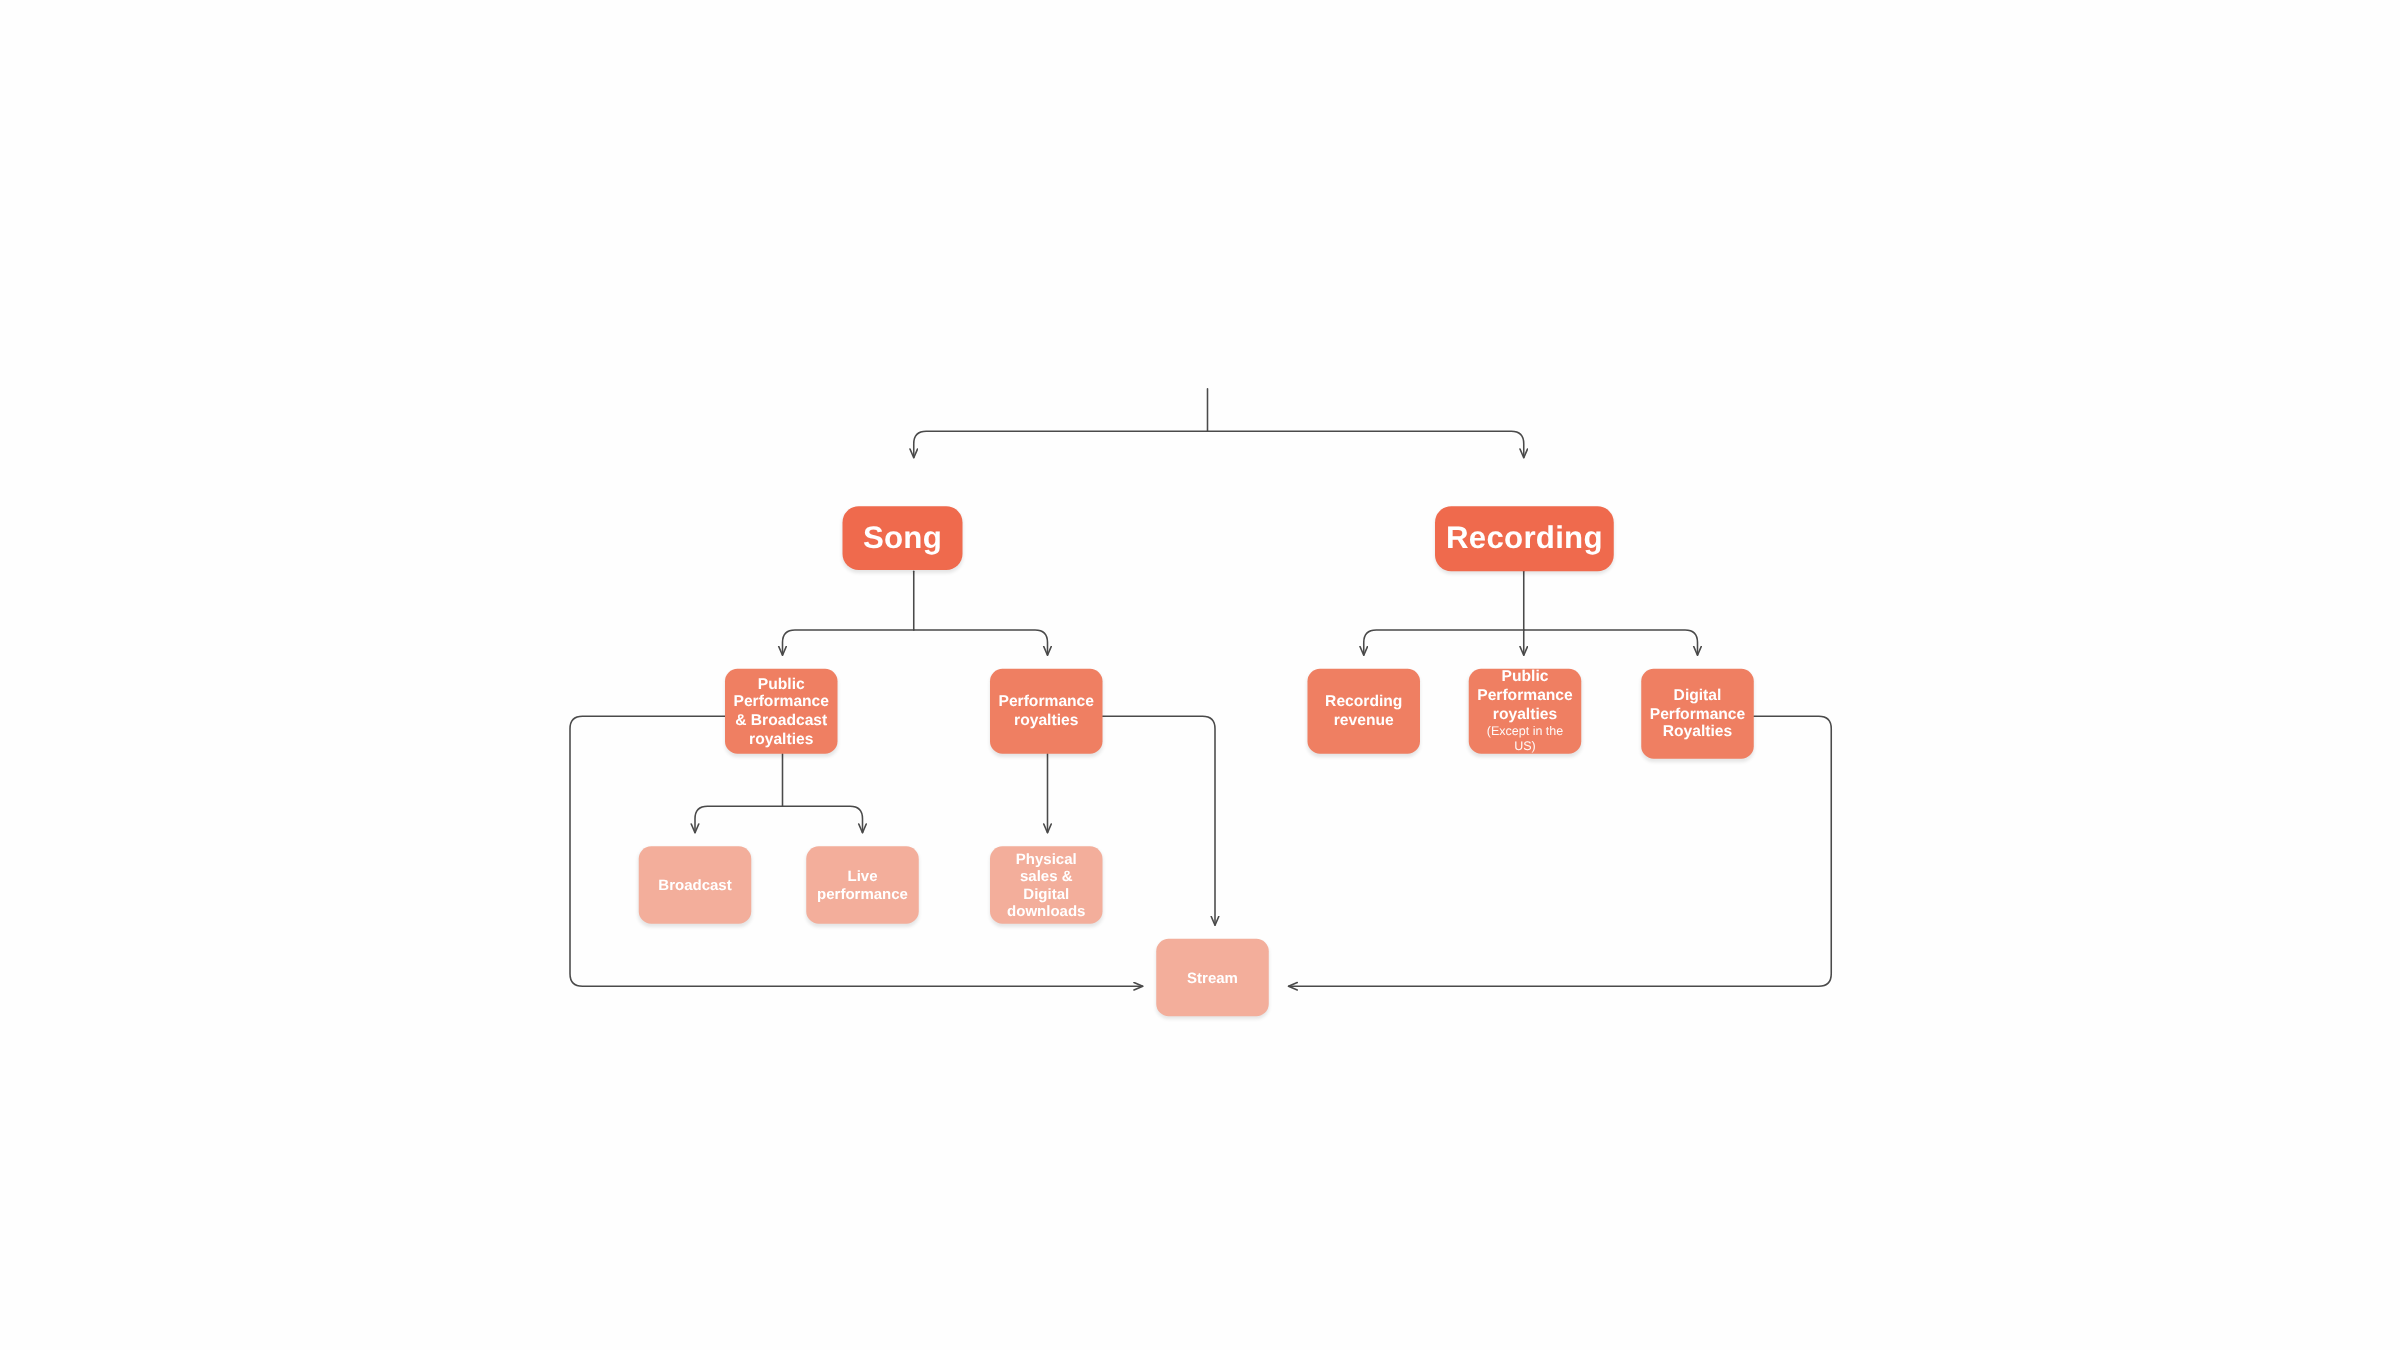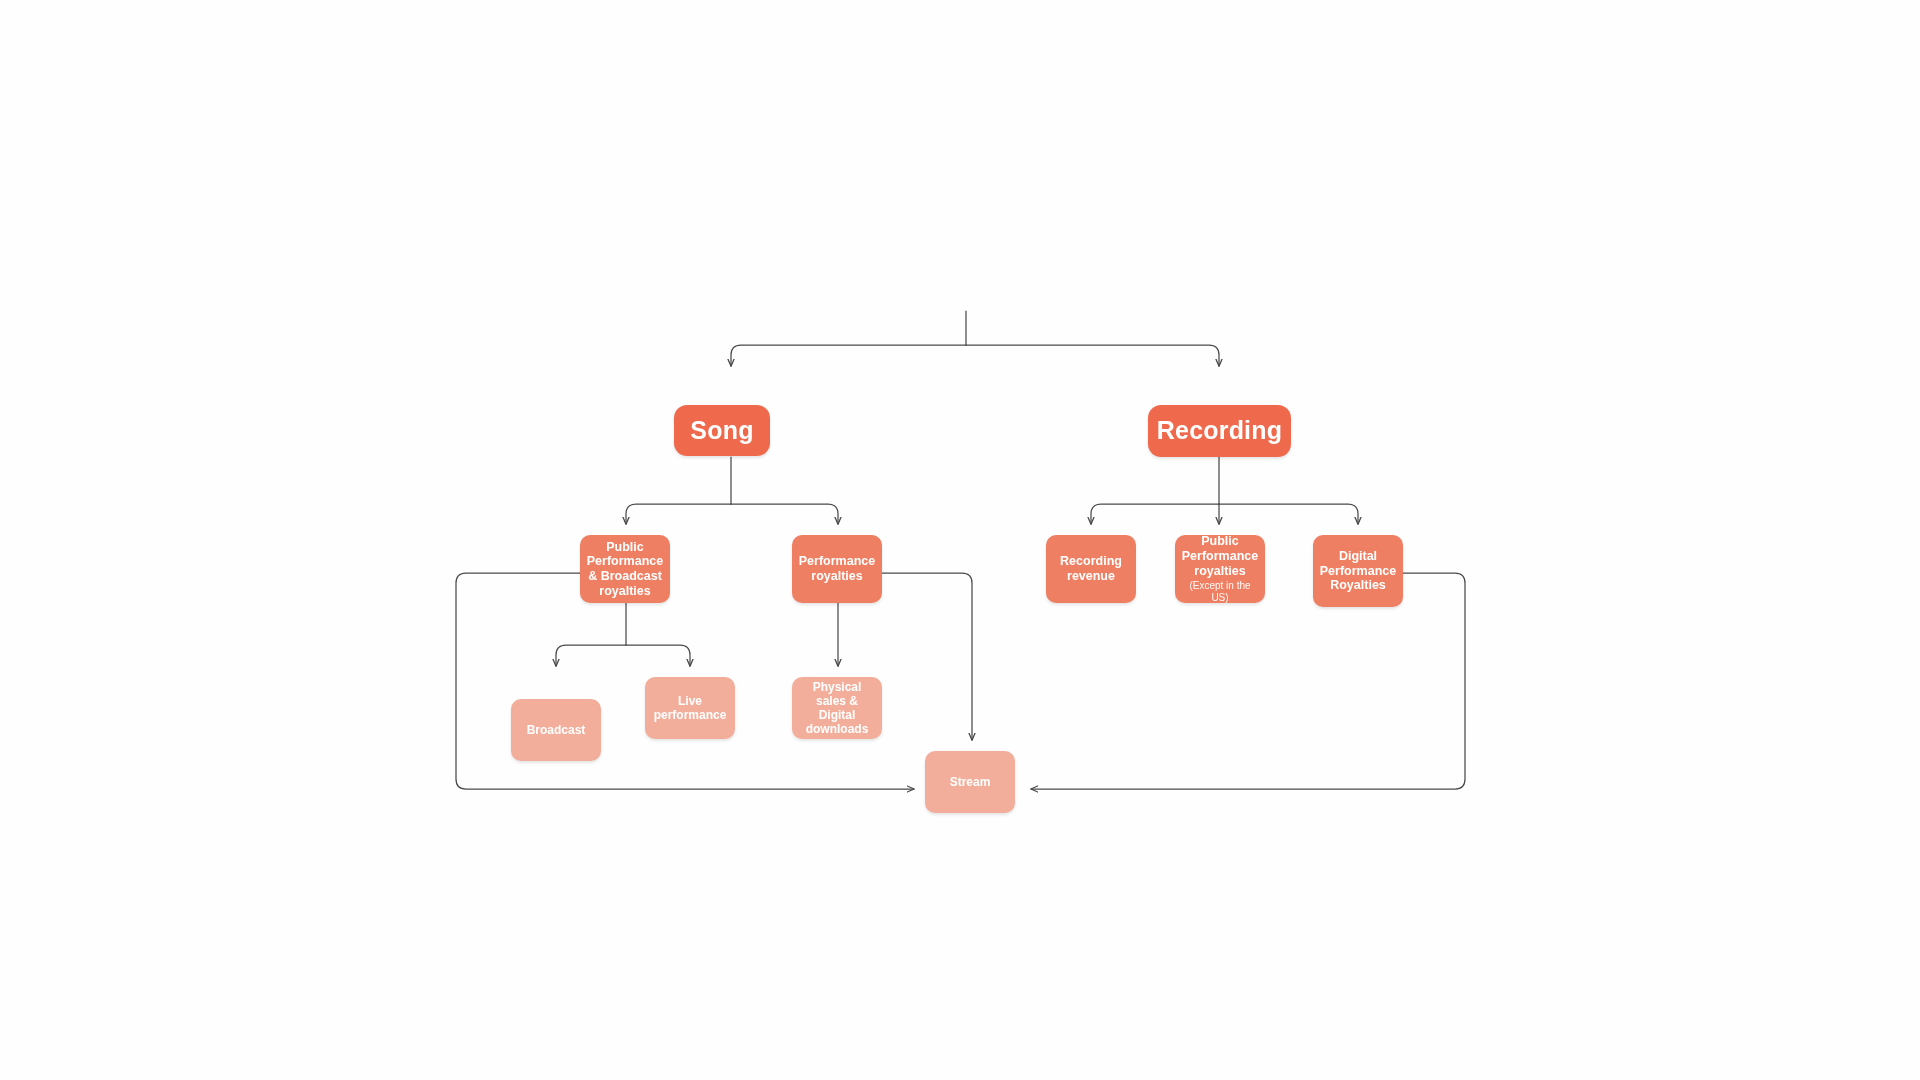--- a/index.html
+++ b/index.html
@@ -142,21 +142,21 @@
 
   <div class="node level-category" style="left:1175px; top:535px; width:90px; height:68px; flex-direction:column;">
     <span class="node-label">Public Performance royalties</span>
     <span class="node-sub">(Except in the US)</span>
   </div>
 
   <div class="node level-category" style="left:1313px; top:535px; width:90px; height:72px;">
     <span class="node-label">Digital Performance Royalties</span>
   </div>
 
-  <div class="node level-source" style="left:511px; top:677px; width:90px; height:62px;margin-top:22px;">
+  <div class="node level-source" style="left:511px; top:677px; width:90px; height:62px;">
     <span class="node-label">Broadcast</span>
   </div>
 
   <div class="node level-source" style="left:645px; top:677px; width:90px; height:62px;">
     <span class="node-label">Live performance</span>
   </div>
 
   <div class="node level-source" style="left:792px; top:677px; width:90px; height:62px;">
     <span class="node-label">Physical sales &amp; Digital downloads</span>
   </div>

